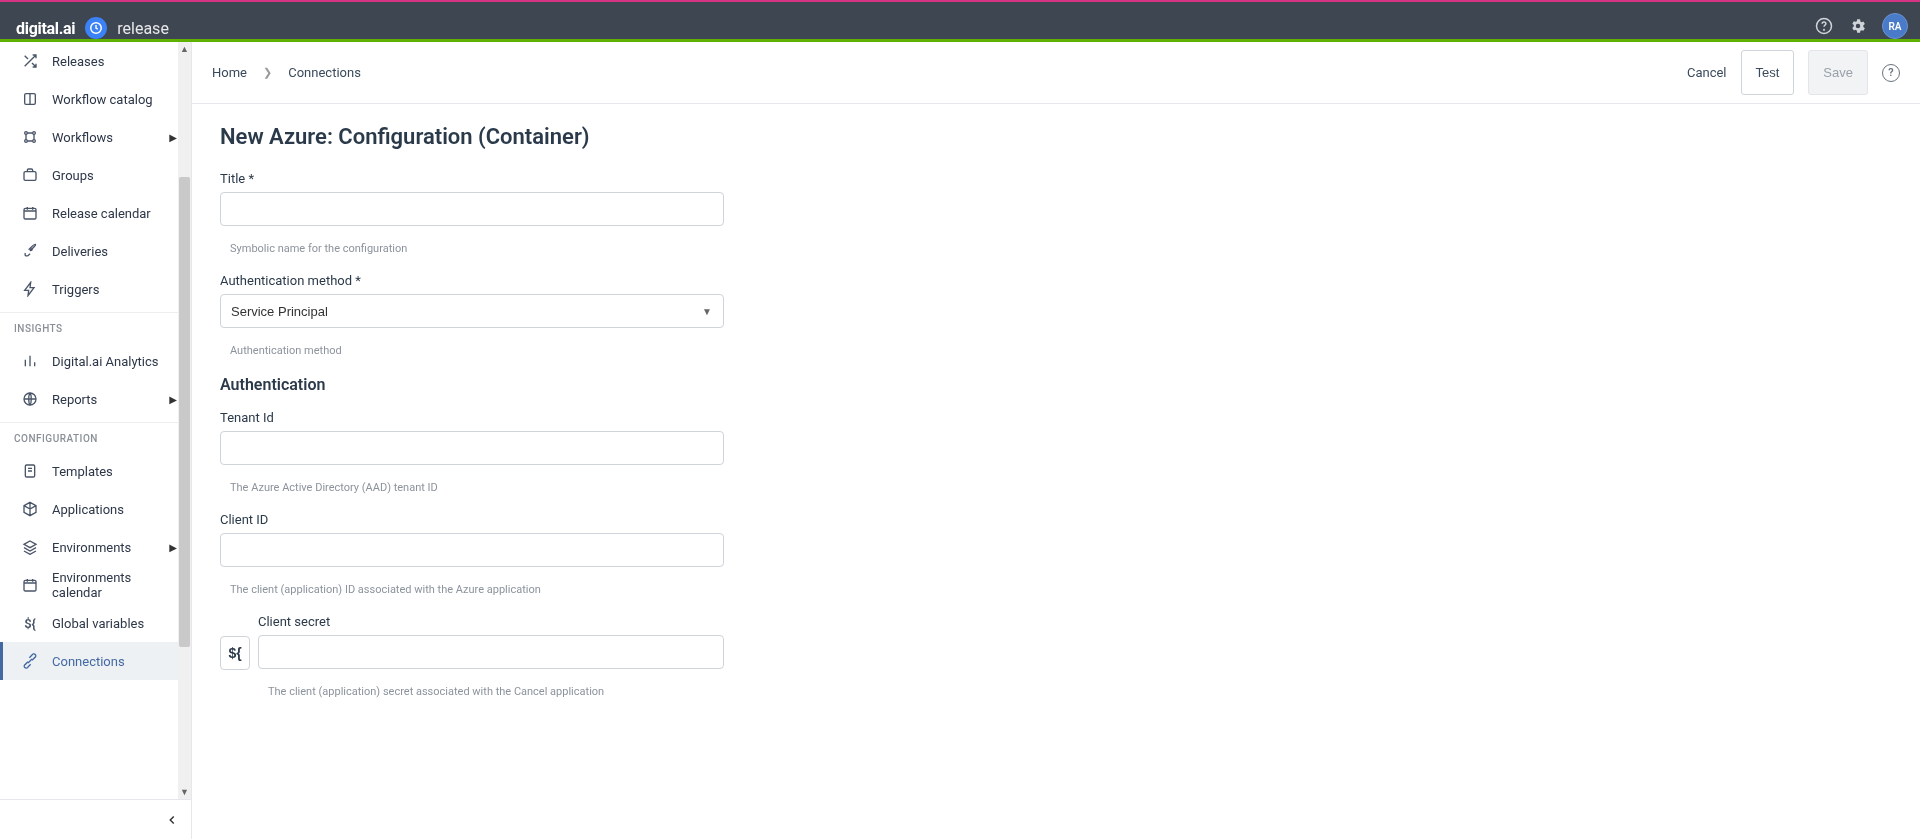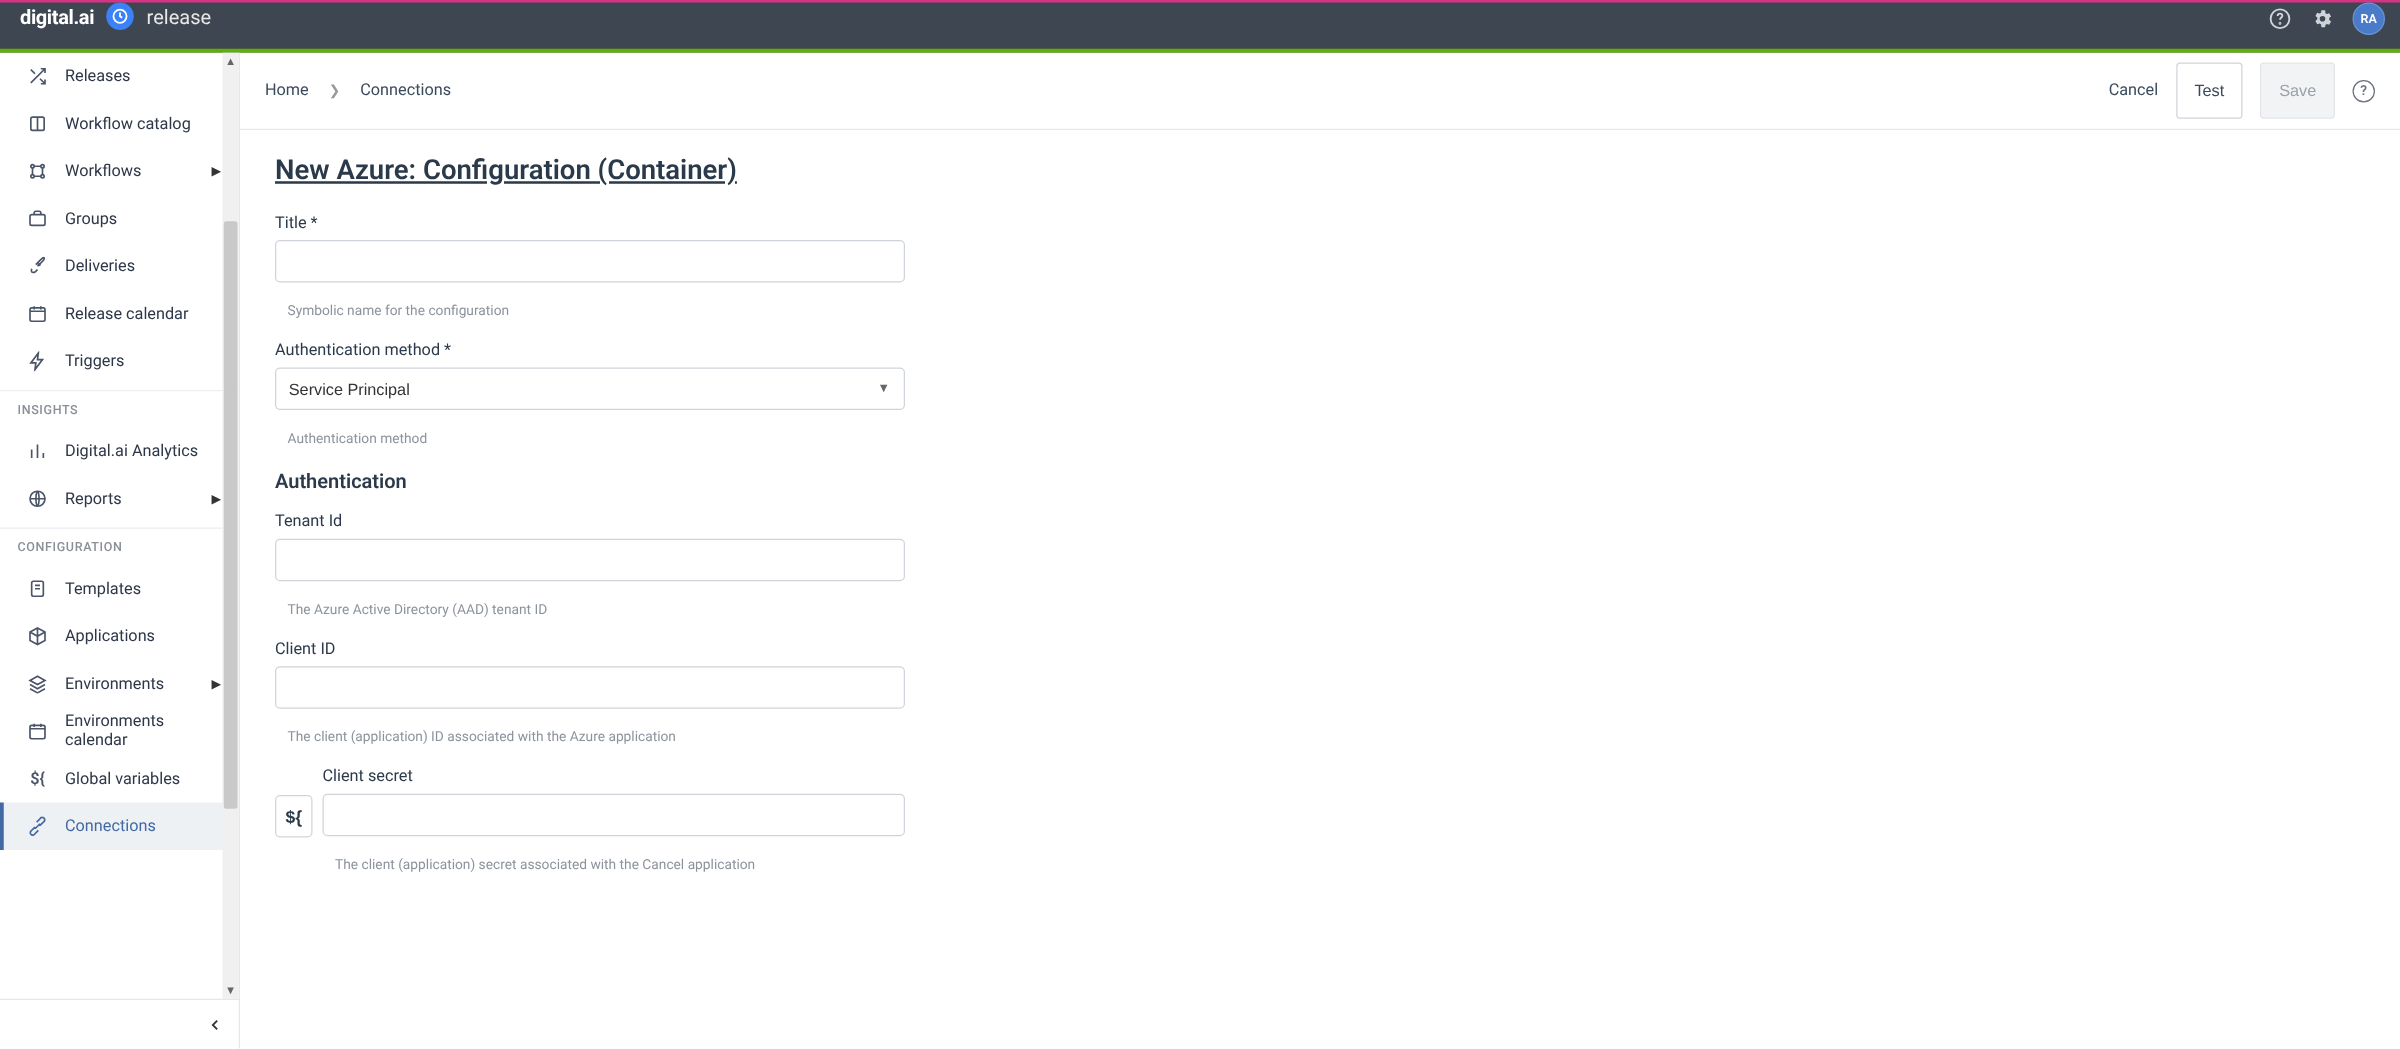--- a/index.html
+++ b/index.html
@@ -16,21 +16,21 @@
       height: 839px;
       width: 1920px;
     }
     
     .topbar {
       height: 42px;
       background: #3e4651;
       border-top: 2px solid #d63384;
       border-bottom: 3px solid #5fb000;
       display: flex;
-      align-items: flex-start;
+      align-items: flex-end;
       padding: 0 12px 0 16px;
       color: #fff;
     }
     .brand {
       display: flex;
       align-items: center;
       gap: 6px;
       font-weight: 600;
       font-size: 16px;
     }
@@ -254,21 +254,20 @@
     
     .content {
       padding: 20px 28px;
       max-width: 760px;
     }
     .page-title {
       font-size: 22px;
       font-weight: 600;
       color: #2b3a4a;
       margin-bottom: 22px;
-      text-decoration: underline;
     }
     .form-group {
       margin-bottom: 18px;
     }
     .form-label {
       font-size: 13px;
       font-weight: 400;
       color: #2b3a4a;
       display: block;
       margin-bottom: 6px;
@@ -406,34 +405,34 @@
               <svg viewBox="0 0 24 24" width="16" height="16" fill="none" stroke="currentColor" stroke-width="2">
                 <rect x="3" y="7" width="18" height="13" rx="2"></rect>
                 <path d="M8 7V5a2 2 0 012-2h4a2 2 0 012 2v2"></path>
               </svg>
             </span>
           <span class="nav-label">Groups</span>
         </div>
         <div class="nav-item">
           <span class="nav-icon">
               <svg viewBox="0 0 24 24" width="16" height="16" fill="none" stroke="currentColor" stroke-width="2">
+                <rect x="3" y="5" width="18" height="16" rx="2"></rect>
+                <path d="M3 9h18M8 3v4M16 3v4"></path>
+              </svg>
+            </span>
+          <span class="nav-label">Release calendar</span>
+        </div>
+        <div class="nav-item">
+          <span class="nav-icon">
+              <svg viewBox="0 0 24 24" width="16" height="16" fill="none" stroke="currentColor" stroke-width="2">
                 <path d="M5 15c-1 4 0 5 4 4l3-3M12 12l3-3c4-4 6-6 5-7s-3 1-7 5l-3 3"></path>
                 <circle cx="14" cy="10" r="1"></circle>
               </svg>
             </span>
           <span class="nav-label">Deliveries</span>
-        </div>
-        <div class="nav-item">
-          <span class="nav-icon">
-              <svg viewBox="0 0 24 24" width="16" height="16" fill="none" stroke="currentColor" stroke-width="2">
-                <rect x="3" y="5" width="18" height="16" rx="2"></rect>
-                <path d="M3 9h18M8 3v4M16 3v4"></path>
-              </svg>
-            </span>
-          <span class="nav-label">Release calendar</span>
         </div>
         <div class="nav-item">
           <span class="nav-icon">
               <svg viewBox="0 0 24 24" width="16" height="16" fill="none" stroke="currentColor" stroke-width="2">
                 <path d="M13 2L4 14h6l-1 8 9-12h-6z"></path>
               </svg>
             </span>
           <span class="nav-label">Triggers</span>
         </div>
 

